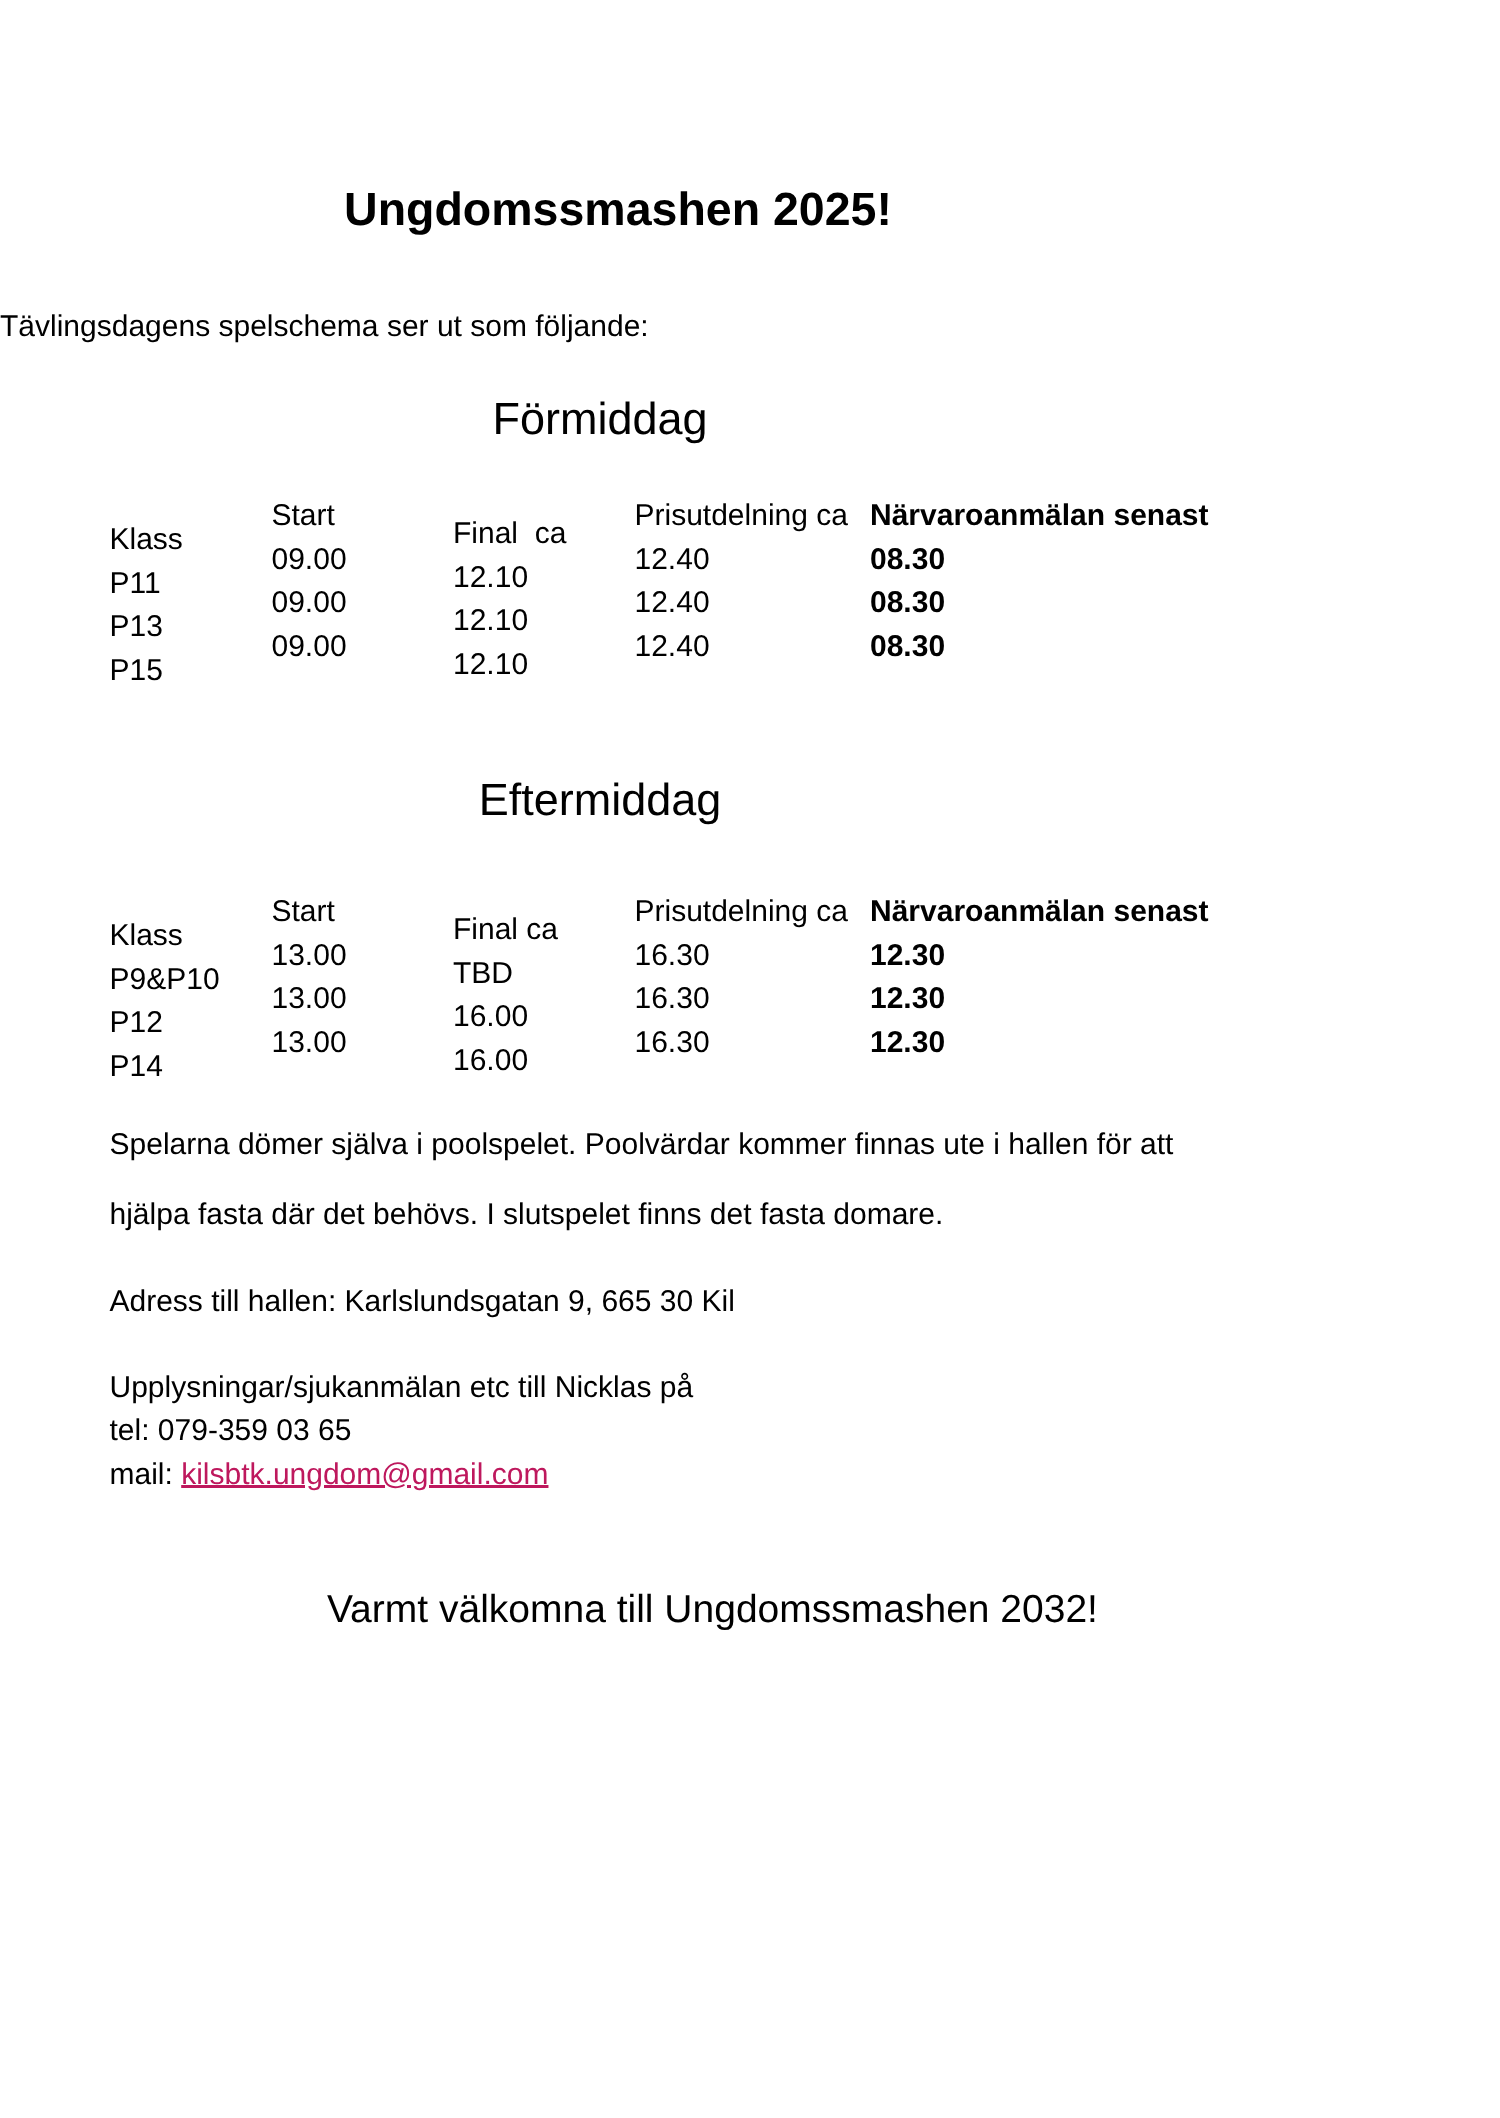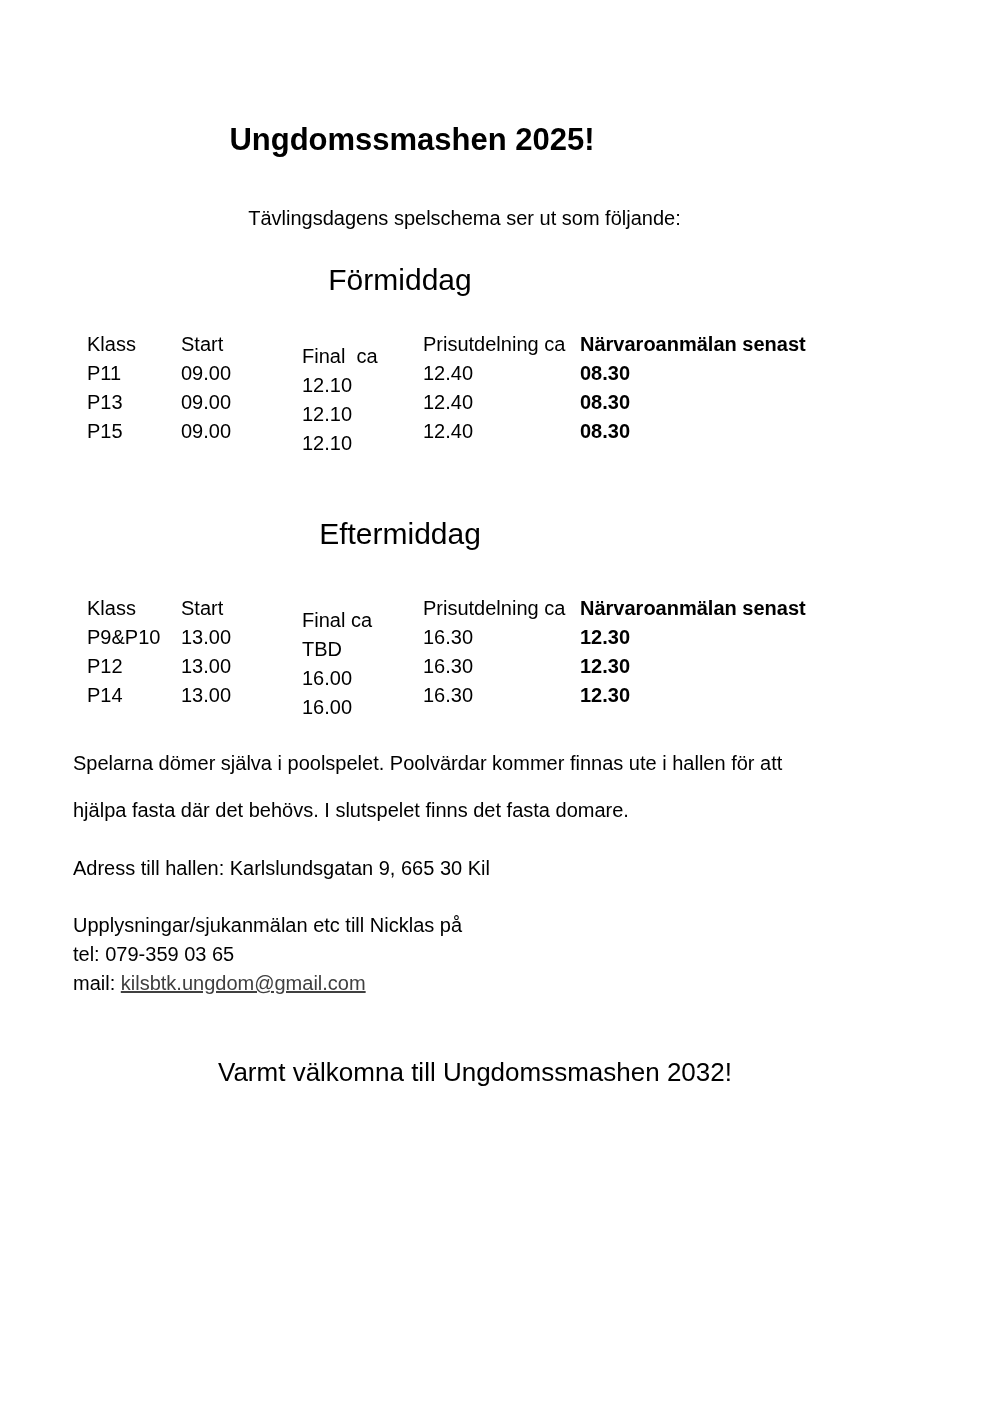--- a/index.html
+++ b/index.html
@@ -1,26 +1,26 @@
 <!DOCTYPE html>
 <html><head>
 <meta charset="utf-8">
 <style>
   html, body { margin: 0; padding: 0; background: #ffffff; }
   body { width: 1000px; height: 1412px; position: relative; font-family: "Liberation Sans", sans-serif; color: #000; }
   .abs { position: absolute; white-space: nowrap; }
   .title { top: 120px; left: 0; width: 824px; text-align: center; font-size: 31px; font-weight: bold; line-height: 40px; }
-  .subtitle { top: 204px; left: 0; width: 929px; text-align: center; font-size: 20px; line-height: 28px; }
+  .subtitle { top: 204px; left: 0; width: 929px; font-size: 20px; line-height: 28px; }
   .section { left: 0; width: 800px; text-align: center; font-size: 30px; line-height: 38px; }
   .tbl { position: absolute; left: 73px; font-size: 20px; }
   .row { position: relative; height: 29px; line-height: 29px; }
   .cell { position: absolute; top: 0; white-space: nowrap; }
-  .c0 { left: 14px; } .c1 { left: 108px; } .c2 { left: 229px; margin-top: 12px; } .c3 { left: 350px; } .c4 { left: 507px; font-weight: bold; }
+  .c0 { left: 0; margin-top: 16px; } .c1 { left: 108px; } .c2 { left: 229px; margin-top: 12px; } .c3 { left: 350px; } .c4 { left: 507px; font-weight: bold; }
   .para { left: 73px; font-size: 20px; line-height: 29px; }
-  .link { color: #404040; text-decoration: underline; cursor: pointer; }
+  .link { color: #be185d; text-decoration: underline; cursor: pointer; }
   .closing { top: 1054px; left: 0; width: 950px; text-align: center; font-size: 26px; line-height: 36px; }
 </style>
 </head>
 <body>
 
 <div class="abs title">Ungdomssmashen 2025!</div>
 <div class="abs subtitle">Tävlingsdagens spelschema ser ut som följande:</div>
 
 <div class="abs section" style="top:261px;">Förmiddag</div>
 

